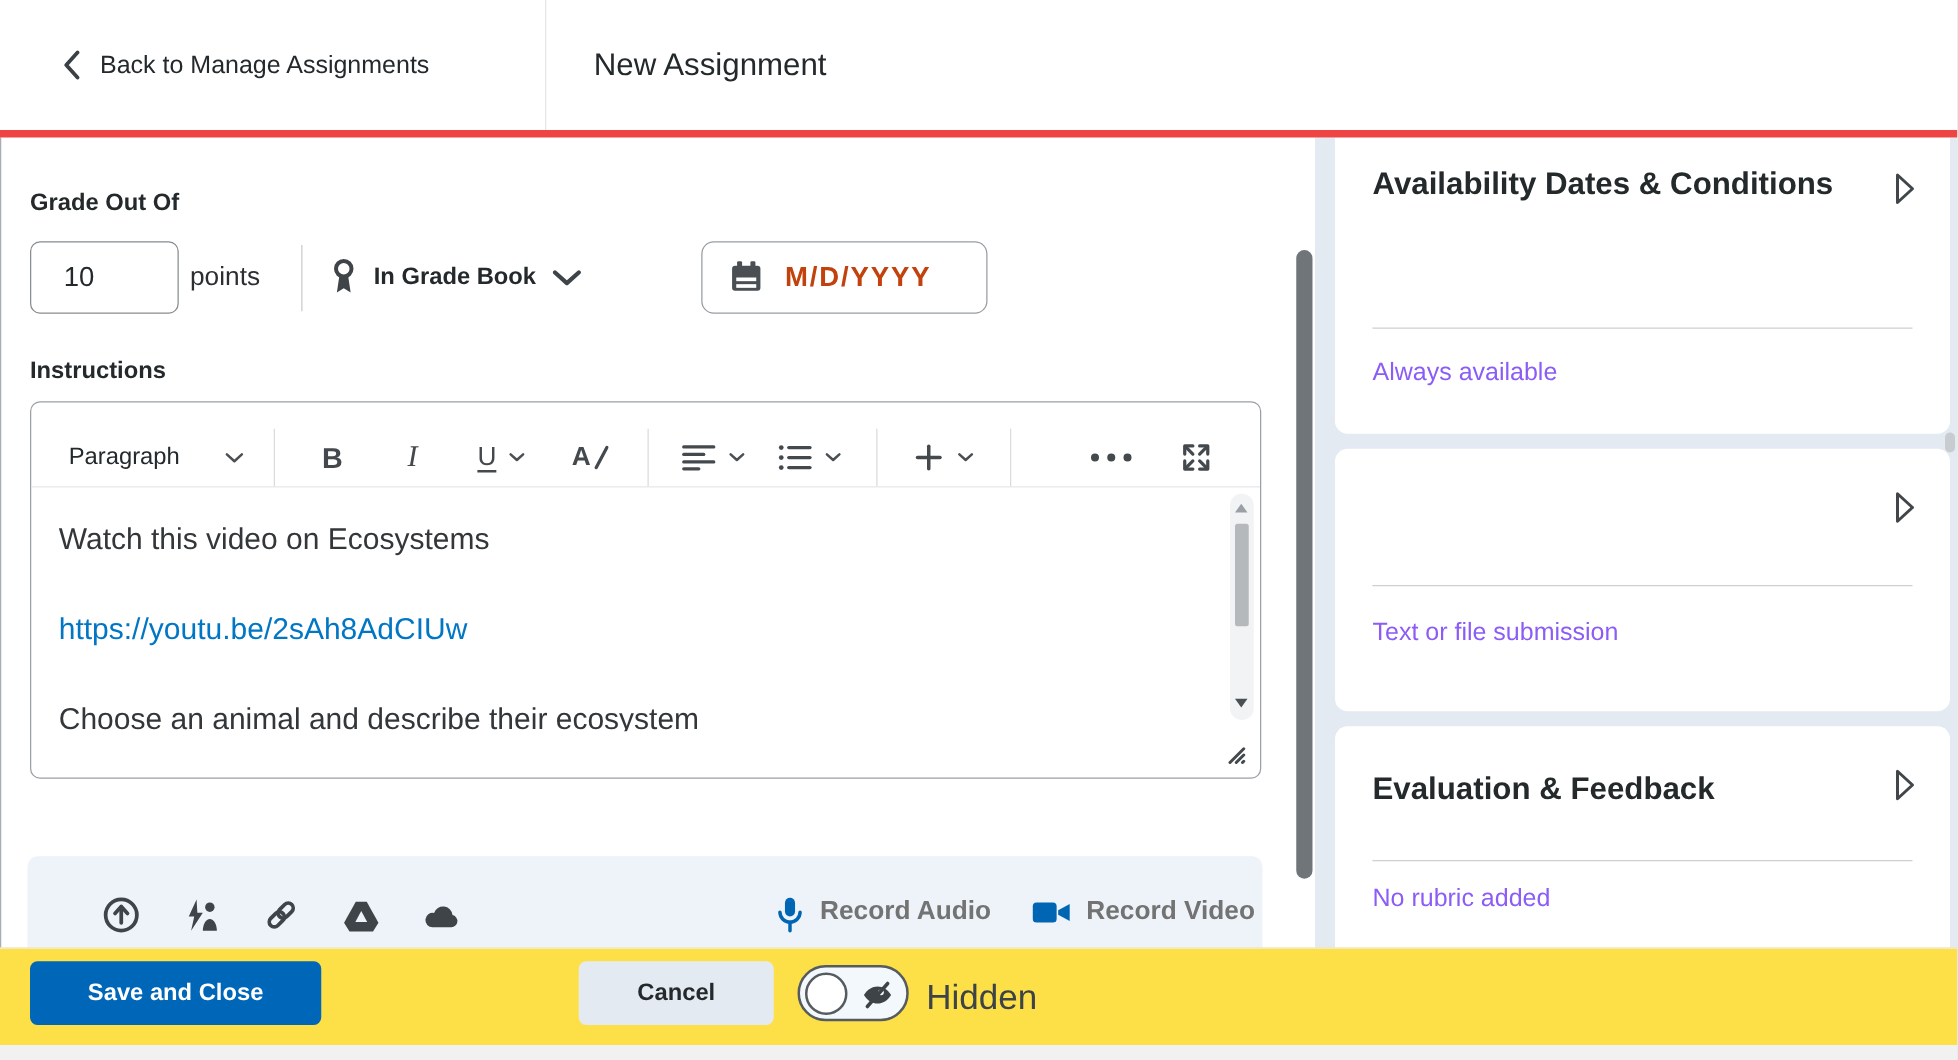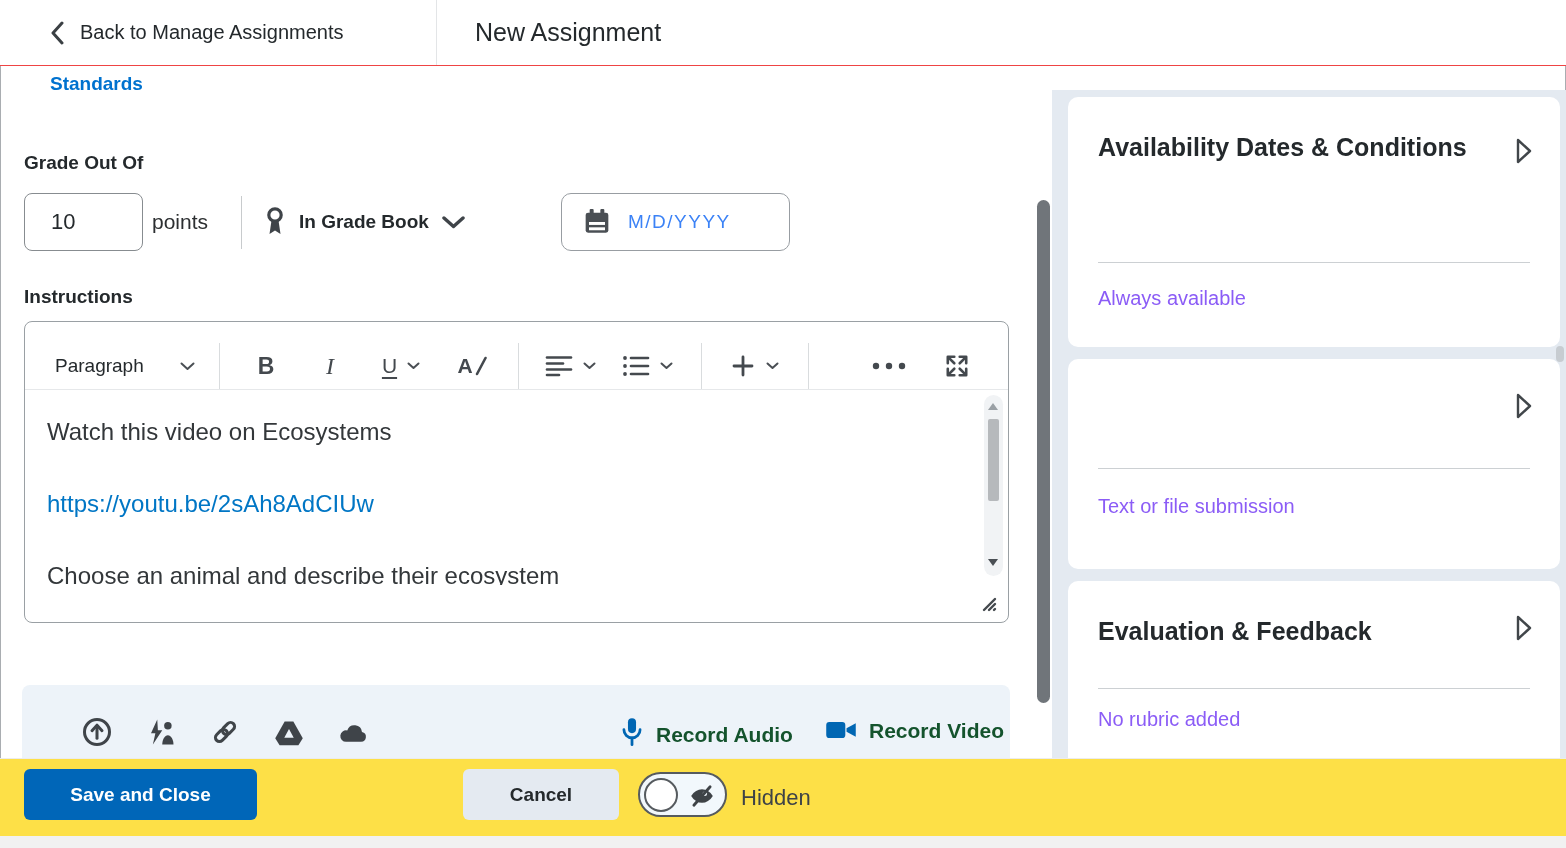--- a/index.html
+++ b/index.html
@@ -1,41 +1,41 @@
 <!DOCTYPE html>
 <html><head>
 <meta charset="utf-8">
 <style>
   * { margin:0; padding:0; box-sizing:border-box; }
   html,body { width:1566px; height:848px; overflow:hidden; }
   body { font-family:"Liberation Sans","DejaVu Sans",sans-serif; color:#24292c; background:#fff; }
   .screen { position:relative; width:1566px; height:848px; background:#fff; overflow:hidden; box-shadow: inset 0 0 0 1px #a9adb1; }
 
   
-  .header { position:absolute; top:0; left:0; right:0; height:66px; background:#fff; border-bottom:1px solid #ef4444; z-index:40;text-align:right; }
+  .header { position:absolute; top:0; left:0; right:0; height:110px; background:#fff; border-bottom:6px solid #ef4444; z-index:40;text-align:right; }
   .back-btn { position:absolute; left:50px; top:0; height:100%; display:flex; align-items:center; gap:16px; font-size:20px; color:#24292c; cursor:pointer; }
   .hdr-divider { position:absolute; left:436px; top:0; width:1px; height:100%; background:#e3e5e7; }
   .page-title { position:absolute; left:475px; top:0; height:100%; display:flex; align-items:center; font-size:25px; color:#24292c; }
 
   
   .standards-link { position:absolute; left:50px; top:73px; font-size:19px; font-weight:700; color:#0072cf; z-index:10; }
 
   
   .field-label { position:absolute; font-size:19px; font-weight:700; color:#24292c; }
   .lbl-grade { left:24px; top:152px; }
   .grade-input { position:absolute; left:24px; top:193px; width:119px; height:58px; border:1px solid #878c90; border-radius:8px; font-size:22px; padding-left:26px; color:#24292c; background:#fff; font-family:inherit; }
   .points-label { position:absolute; left:152px; top:193px; height:58px; display:flex; align-items:center; font-size:21px; color:#2c2f31;text-align:center; }
   .vdiv1 { position:absolute; left:241px; top:196px; width:1px; height:53px; background:#c8cbcd; }
   .gradebook-btn { position:absolute; left:264px; top:193px; height:58px; display:flex; align-items:center; gap:13px; cursor:pointer; }
   .gradebook-btn .gb-label { font-size:19px; font-weight:700; color:#24292c; }
 
   
   .lbl-due { left:563px; top:152px;margin-top:43px; }
   .due-box { position:absolute; left:561px; top:193px; width:229px; height:58px; border:1px solid #989da2; border-radius:10px; background:#fff; display:flex; align-items:center; padding-left:19px; gap:15px; cursor:text; }
-  .due-placeholder { font-size:19px; color:#3b82f6; letter-spacing:1.5px; }
+  .due-placeholder { font-size:22px; color:#c2410c; letter-spacing:1.5px;font-weight:bold; }
 
   
   .lbl-instructions { left:24px; top:286px; }
   .editor { position:absolute; left:24px; top:321px; width:985px; height:302px; border:1px solid #9aa0a4; border-radius:8px; background:#fff; }
   .toolbar { position:relative; height:68px; display:flex; align-items:flex-end; padding:0 20px; border-bottom:1px solid #e6e8ea; }
   .tb-sep { width:1px; height:46px; background:#d9dcde; margin:0 14px; }
   .tb-btn { height:46px; display:flex; align-items:center; justify-content:center; color:#44494e; cursor:pointer; }
   .tb-paragraph { gap:36px; padding:0 10px; font-size:19px; color:#24292c; width:160px; justify-content:flex-start; }
   .tb-bold { width:64px; font-size:23px; font-weight:700; }
   .tb-italic { width:64px; font-size:24px; font-style:italic; font-family:"Liberation Serif","DejaVu Serif",serif; }
@@ -55,21 +55,21 @@
   .ed-scroll { position:absolute; top:73px; right:5px; width:19px; height:181px; background:#f1f3f5; border-radius:10px; }
   .ed-scroll .arrow-up { position:absolute; top:8px; left:4px; width:0; height:0; border-left:5.5px solid transparent; border-right:5.5px solid transparent; border-bottom:7px solid #9aa0a5; }
   .ed-scroll .thumb { position:absolute; top:24px; left:4px; width:11px; height:82px; background:#b6b9bc; border-radius:2px; }
   .ed-scroll .arrow-down { position:absolute; bottom:10px; left:4px; width:0; height:0; border-left:5.5px solid transparent; border-right:5.5px solid transparent; border-top:7px solid #4a4f54; }
   .resize-handle { position:absolute; right:10px; bottom:9px; cursor:nwse-resize; }
 
   
   .attach-bar { position:absolute; left:22px; top:685px; width:988px; height:96px; background:#edf3f9; border-radius:8px; z-index:1; }
   .attach-icons { position:absolute; left:60px; top:32px; display:flex; gap:34px; color:#3f4449; }
   .attach-icons .a-btn { width:30px; height:30px; display:flex; align-items:center; justify-content:center; cursor:pointer; }
-  .rec-btn { position:absolute; top:32px; display:flex; align-items:flex-end; gap:12px; color:#14532d; font-size:21px; font-weight:700; cursor:pointer; }
+  .rec-btn { position:absolute; top:32px; display:flex; align-items:flex-start; gap:12px; color:#737373; font-size:21px; font-weight:700; cursor:pointer; }
   .rec-audio { left:598px; }
   .rec-video { left:803px; }
 
   
   .page-scroll { position:absolute; left:1037px; top:200px; width:13px; height:503px; background:#70757a; border-radius:7px; z-index:30; cursor:grab; }
 
   
   .panel { position:absolute; left:1052px; top:90px; width:514px; height:758px; background:#e4eaf1; }
   .card { position:absolute; left:16px; width:492px; background:#fff; border-radius:10px; }
   .card-title { position:absolute; left:30px; top:28px; width:370px; font-size:25px; font-weight:700; color:#24292c; line-height:45px; }
@@ -88,21 +88,21 @@
   
   .footer { position:absolute; left:0; right:0; top:758px; height:78px; background:#fde047; border-top:1px solid #ececec; z-index:50; }
   .btn { position:absolute; top:10px; height:51px; border:none; border-radius:6px; font-family:inherit; font-size:19px; cursor:pointer; }
   .btn-primary { left:24px; width:233px; background:#0066b8; color:#fff; font-weight:700; }
   .btn-subtle { background:#e4eaf1; color:#24292c; font-weight:600; }
   .btn-save { left:290px; width:133px; }
   .btn-cancel { left:463px; width:156px; }
   .toggle { position:absolute; left:638px; top:13px; width:89px; height:45px; border:2px solid #565b5f; border-radius:23px; background:#f2f8fc; cursor:pointer; }
   .toggle .knob { position:absolute; left:4px; top:3.5px; width:34px; height:34px; border-radius:50%; background:#fff; border:2px solid #565b5f; }
   .toggle .t-icon { position:absolute; right:9px; top:9px; }
-  .toggle-label { position:absolute; left:741px; top:0; height:78px; display:flex; align-items:center; font-size:22px; color:#3e4347; }
+  .toggle-label { position:absolute; left:741px; top:0; height:78px; display:flex; align-items:center; font-size:28px; color:#3e4347; }
   .bottom-strip { position:absolute; left:0; right:0; top:836px; height:12px; background:#f1f1f1; z-index:60; }
 
   svg { display:block; }
 </style>
 </head>
 <body>
 
 <div class="screen">
 
   <div class="standards-link">Standards</div>

